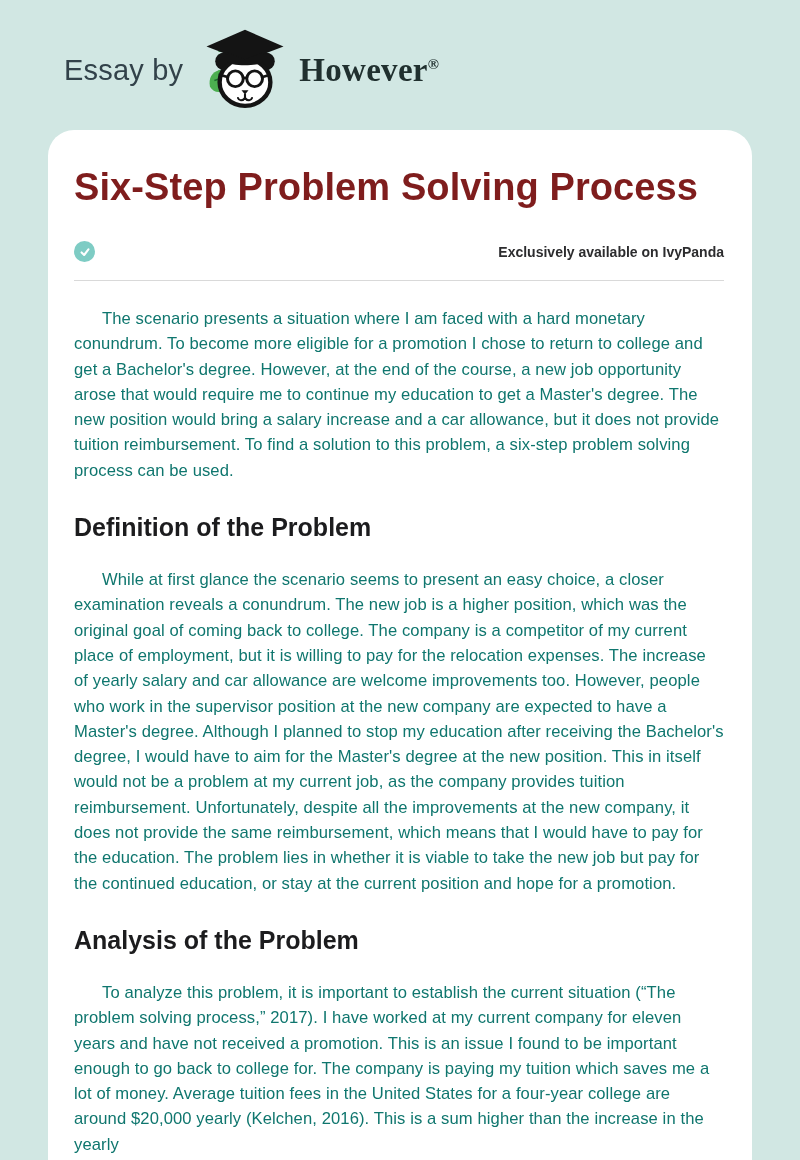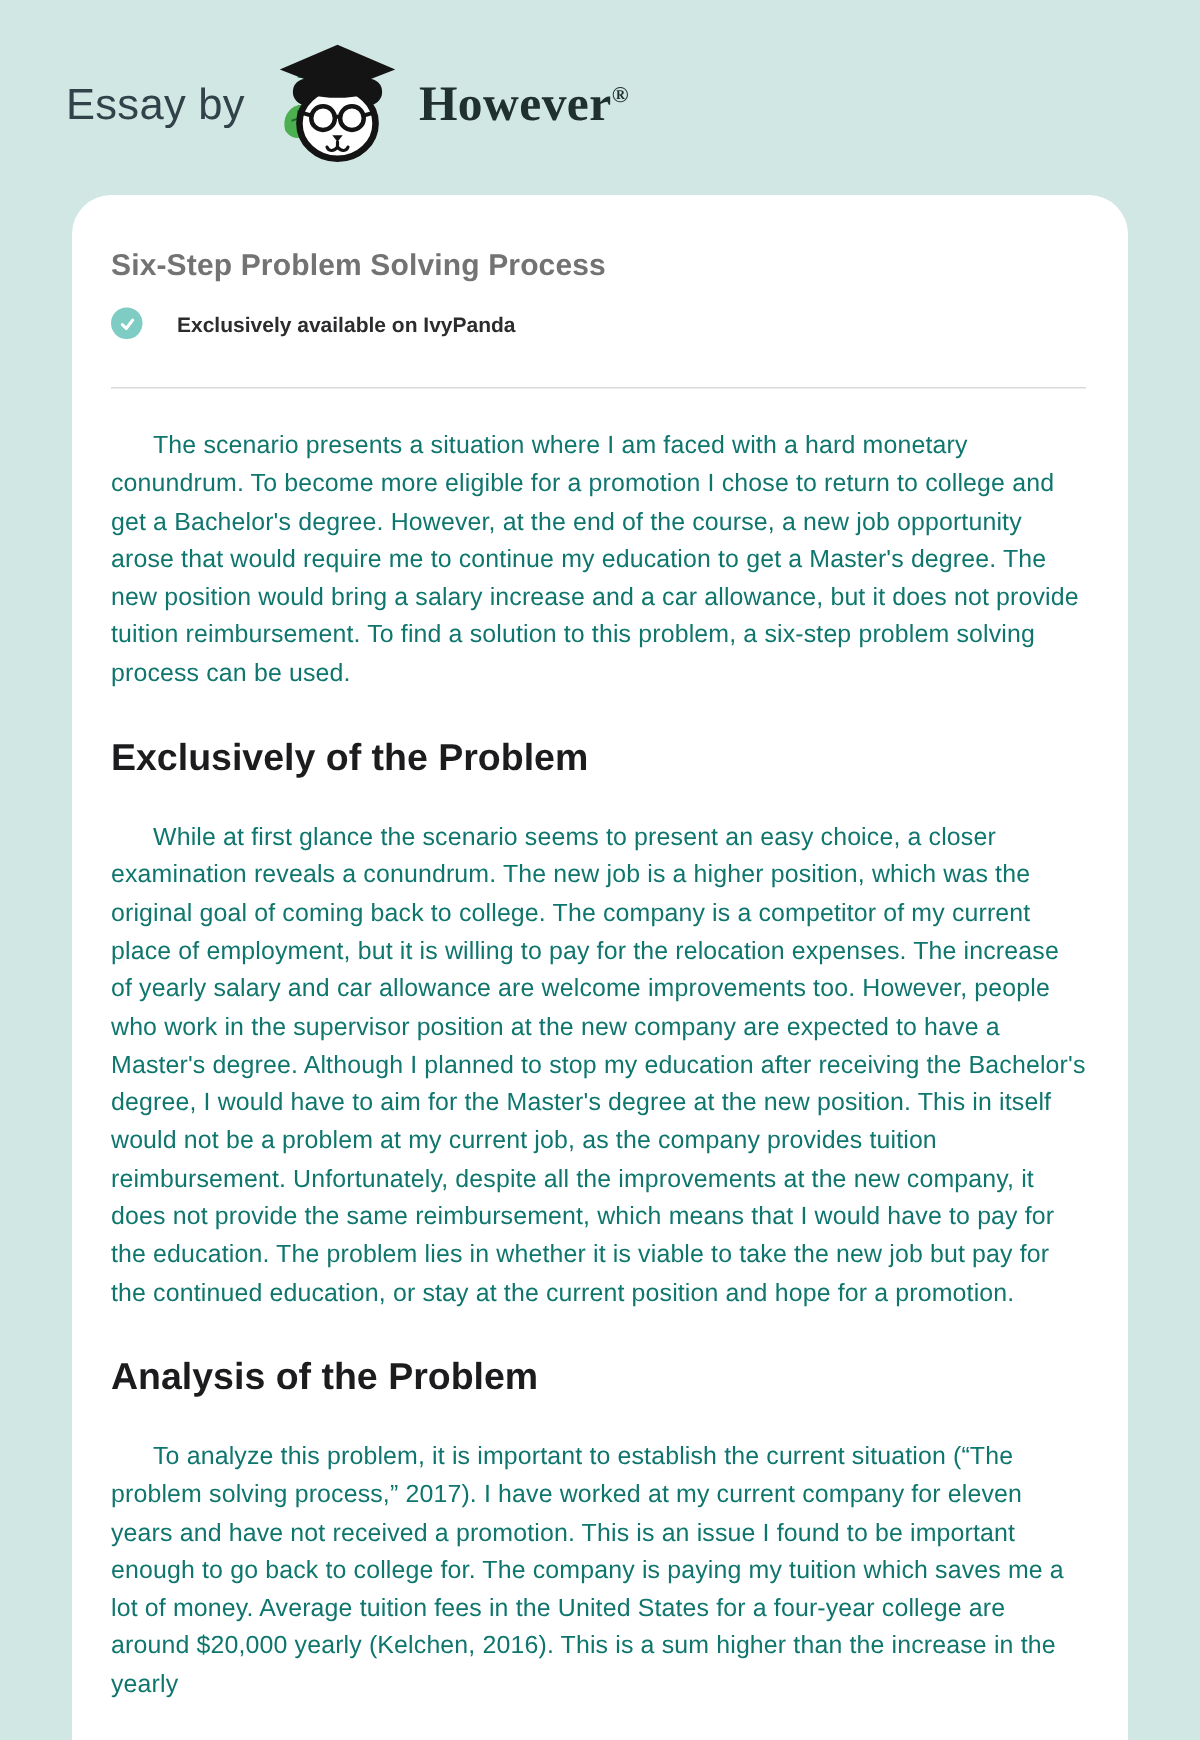--- a/index.html
+++ b/index.html
@@ -13,21 +13,21 @@
     width: 800px;
     min-height: 1160px;
     background: #d1e7e3;
     overflow: hidden;
   }
   
   .header {
     height: 130px;
     display: flex;
     align-items: center;
-    padding: 10px 0 0 44px;
+    padding: 10px 0 0 64px;
     text-align: right;
   }
   .essay-by {
     font-size: 29px;
     font-weight: 400;
     color: #32424a;
     letter-spacing: 0.2px;
   }
   .logo-icon {
     width: 88px;
@@ -48,31 +48,32 @@
   }
   
   .card {
     width: 704px;
     margin: 0 48px 48px 48px;
     background: #ffffff;
     border-radius: 26px;
     padding: 36px 28px 44px 26px;
   }
   .article-title {
-    font-size: 20px;
+    font-size: 38px;
     font-weight: 700;
-    color: #737373;
+    color: #7f1d1d;
     letter-spacing: 0.1px;
-    margin-bottom: 16px;
+    margin-bottom: 32px;
   }
   .badge-row {
     display: flex;
     align-items: center;
-    gap: 23px;
-    margin-bottom: 32px;
+    gap: 7px;
+    margin-bottom: 18px;
+    justify-content: space-between;
   }
   .check-circle {
     width: 21px;
     height: 21px;
     border-radius: 50%;
     background: #7eccc4;
     display: flex;
     align-items: center;
     justify-content: center;
     flex: 0 0 auto;
@@ -152,20 +153,20 @@
           <polyline points="3,7.5 6,10.5 11,4" fill="none" stroke="#ffffff" stroke-width="2.4" stroke-linecap="round" stroke-linejoin="round"></polyline>
         </svg>
       </span>
       <span class="badge-label">Exclusively available on IvyPanda</span>
     </div>
 
     <hr class="divider">
 
     <p class="body-text">The scenario presents a situation where I am faced with a hard monetary conundrum. To become more eligible for a promotion I chose to return to college and get a Bachelor's degree. However, at the end of the course, a new job opportunity arose that would require me to continue my education to get a Master's degree. The new position would bring a salary increase and a car allowance, but it does not provide tuition reimbursement. To find a solution to this problem, a six-step problem solving process can be used.</p>
 
-    <h2 class="section-heading">Exclusively of the Problem</h2>
+    <h2 class="section-heading">Definition of the Problem</h2>
     <p class="body-text">While at first glance the scenario seems to present an easy choice, a closer examination reveals a conundrum. The new job is a higher position, which was the original goal of coming back to college. The company is a competitor of my current place of employment, but it is willing to pay for the relocation expenses. The increase of yearly salary and car allowance are welcome improvements too. However, people who work in the supervisor position at the new company are expected to have a Master's degree. Although I planned to stop my education after receiving the Bachelor's degree, I would have to aim for the Master's degree at the new position. This in itself would not be a problem at my current job, as the company provides tuition reimbursement. Unfortunately, despite all the improvements at the new company, it does not provide the same reimbursement, which means that I would have to pay for the education. The problem lies in whether it is viable to take the new job but pay for the continued education, or stay at the current position and hope for a promotion.</p>
 
     <h2 class="section-heading">Analysis of the Problem</h2>
     <p class="body-text">To analyze this problem, it is important to establish the current situation (“The problem solving process,” 2017). I have worked at my current company for eleven years and have not received a promotion. This is an issue I found to be important enough to go back to college for. The company is paying my tuition which saves me a lot of money. Average tuition fees in the United States for a four-year college are around $20,000 yearly (Kelchen, 2016). This is a sum higher than the increase in the yearly</p>
 
   </div>
 </div>
 
 </body></html>

